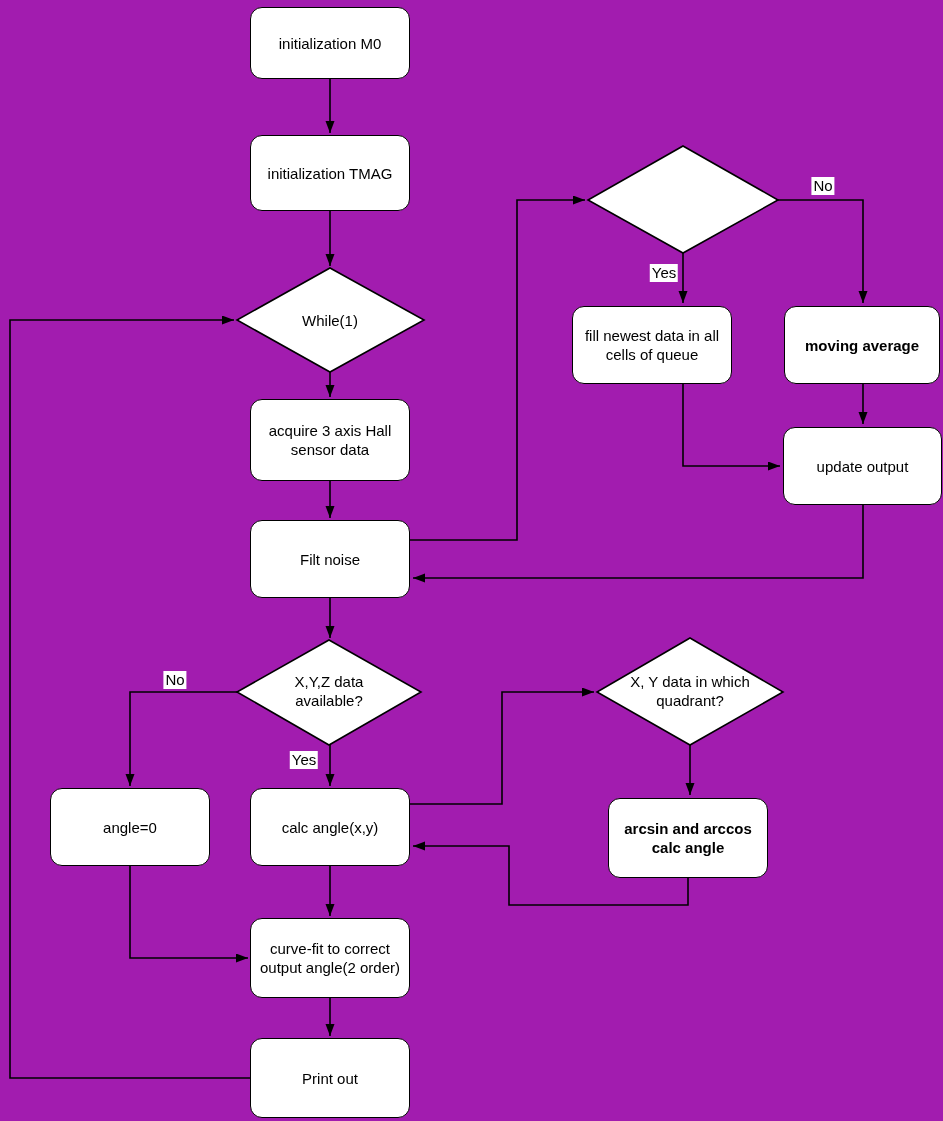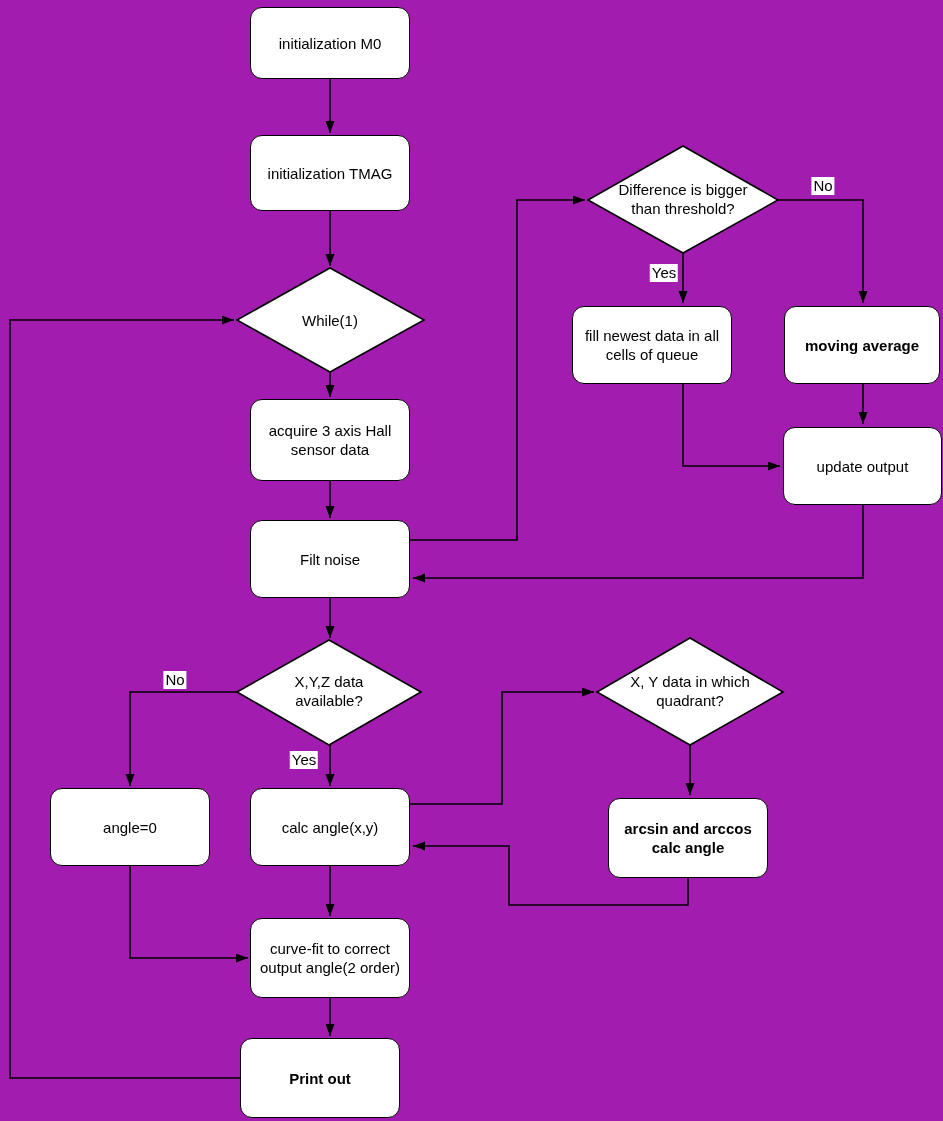--- a/index.html
+++ b/index.html
@@ -151,32 +151,28 @@
   <div class="node" style="left:608px; top:798px; width:160px; height:80px;font-weight:bold;">
     <span>arcsin and arccos</span>
     <span>calc angle</span>
   </div>
 
   <div class="node" style="left:250px; top:918px; width:160px; height:80px;">
     <span>curve-fit to correct</span>
     <span>output angle(2 order)</span>
   </div>
 
-  <div class="node" style="left:240px; top:1038px; width:160px; height:80px;font-weight:bold;">
+  <div class="node" style="left:250px; top:1038px; width:160px; height:80px;">
     <span>Print out</span>
   </div>
 
   <div class="diamond-label" style="left:330px; top:320px; width:110px;">
     <span>While(1)</span>
   </div>
 
-  <div class="diamond-label" style="left:683px; top:199px; width:170px;">
-    <span>Difference is bigger</span>
-    <span>than threshold?</span>
-  </div>
 
   <div class="diamond-label" style="left:329px; top:691px; width:120px;">
     <span>X,Y,Z data</span>
     <span>available?</span>
   </div>
 
   <div class="diamond-label" style="left:690px; top:691px; width:160px;">
     <span>X, Y data in which</span>
     <span>quadrant?</span>
   </div>

